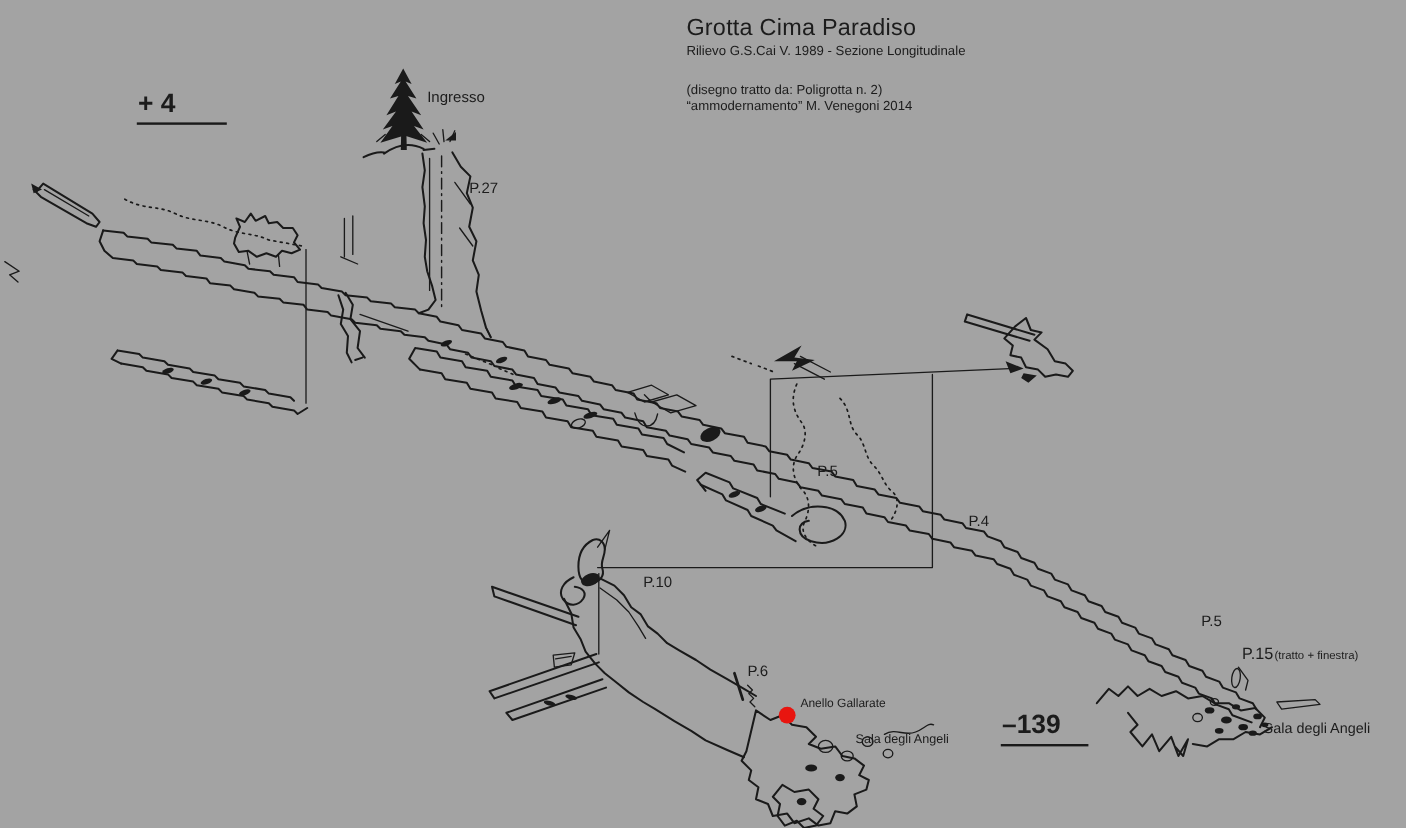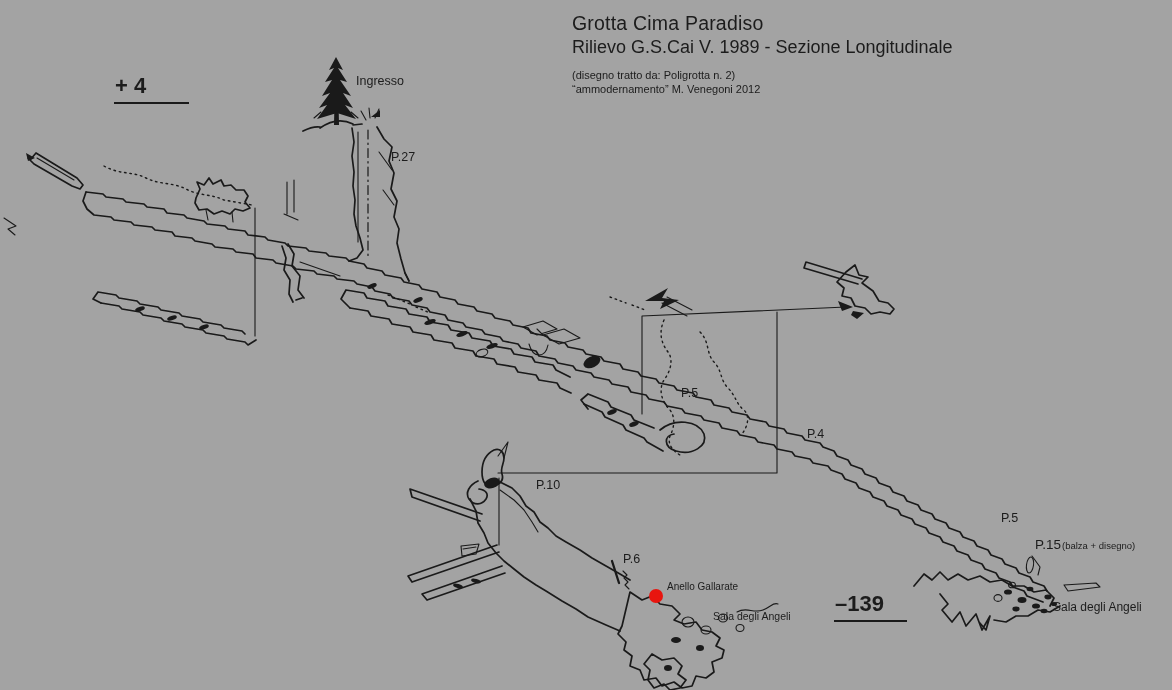--- a/index.html
+++ b/index.html
@@ -14,21 +14,21 @@
     fill:none;stroke:var(--ink);stroke-width:1.7;
     stroke-linecap:round;stroke-linejoin:round;
   }
   svg .f{fill:var(--ink);stroke:none;}
   svg .tn{stroke-width:1.1;}
   svg .tk{stroke-width:2.3;}
   svg .dt{stroke-dasharray:1.6 3.8;stroke-width:1.4;}
   svg .dd{stroke-dasharray:9 4 1.5 4;stroke-width:1.2;}
   .lbl{position:absolute;white-space:nowrap;line-height:1.12;}
   .t-title{font-size:19.5px;letter-spacing:.2px;}
-  .t-sub{font-size:18px;}
+  .t-sub{font-size:11px;}
   .t-note{font-size:11px;margin-top:15px;}
   .pitch{font-size:12.5px;}
   .small{font-size:10px;}
   .salamid{font-size:10.5px;}
   .sala{font-size:12px;}
   .elev{font-weight:700;font-size:22px;border-bottom:2.5px solid var(--ink);
         padding:0 0 3px 1px;}
   .p15wrap{display:inline-flex;align-items:baseline;gap:1px;}
   .p15main{font-size:13.5px;}
   .p15note{font-size:9.5px;}
@@ -179,32 +179,32 @@
       <ellipse class="tn" cx="998" cy="598" rx="4" ry="3.4"></ellipse>
       <ellipse class="tn" cx="1012" cy="585" rx="3.4" ry="2.8"></ellipse>
     </g>
 
     <circle cx="656" cy="596" r="7" style="stroke: none; fill: rgb(232, 21, 15);"></circle>
   </svg>
 
   <div class="lbl t-title" style="left:572px;top:13px">Grotta Cima Paradiso</div>
   <div class="lbl t-sub" style="left:572px;top:37px">Rilievo G.S.Cai V. 1989 - Sezione Longitudinale</div>
   <div class="lbl t-note" style="left:572px;top:54px">(disegno tratto da: Poligrotta n. 2)</div>
-  <div class="lbl t-note" style="left:572px;top:68px">“ammodernamento” M. Venegoni 2012</div>
+  <div class="lbl t-note" style="left:572px;top:68px">“ammodernamento” M. Venegoni 2014</div>
 
   <div class="lbl elev" style="left:114px;top:74px;width:74px">+ 4</div>
   <div class="lbl elev" style="left:834px;top:592px;width:72px">–139</div>
 
   <div class="lbl pitch" style="left:356px;top:74px">Ingresso</div>
   <div class="lbl pitch" style="left:391px;top:150px">P.27</div>
   <div class="lbl pitch" style="left:681px;top:386px">P.5</div>
   <div class="lbl pitch" style="left:807px;top:427px">P.4</div>
   <div class="lbl pitch" style="left:536px;top:478px">P.10</div>
   <div class="lbl pitch" style="left:623px;top:552px">P.6</div>
   <div class="lbl small" style="left:667px;top:581px">Anello Gallarate</div>
   <div class="lbl salamid" style="left:713px;top:611px">Sala degli Angeli</div>
   <div class="lbl pitch" style="left:1001px;top:511px">P.5</div>
   <div class="lbl p15wrap" style="left:1035px;top:537px">
     <span class="p15main">P.15</span>
-      <span class="p15note">(balza + disegno)</span>
+      <span class="p15note">(tratto + finestra)</span>
   </div>
   <div class="lbl sala" style="left:1053px;top:601px">Sala degli Angeli</div>
 </div>
 
 </body></html>

